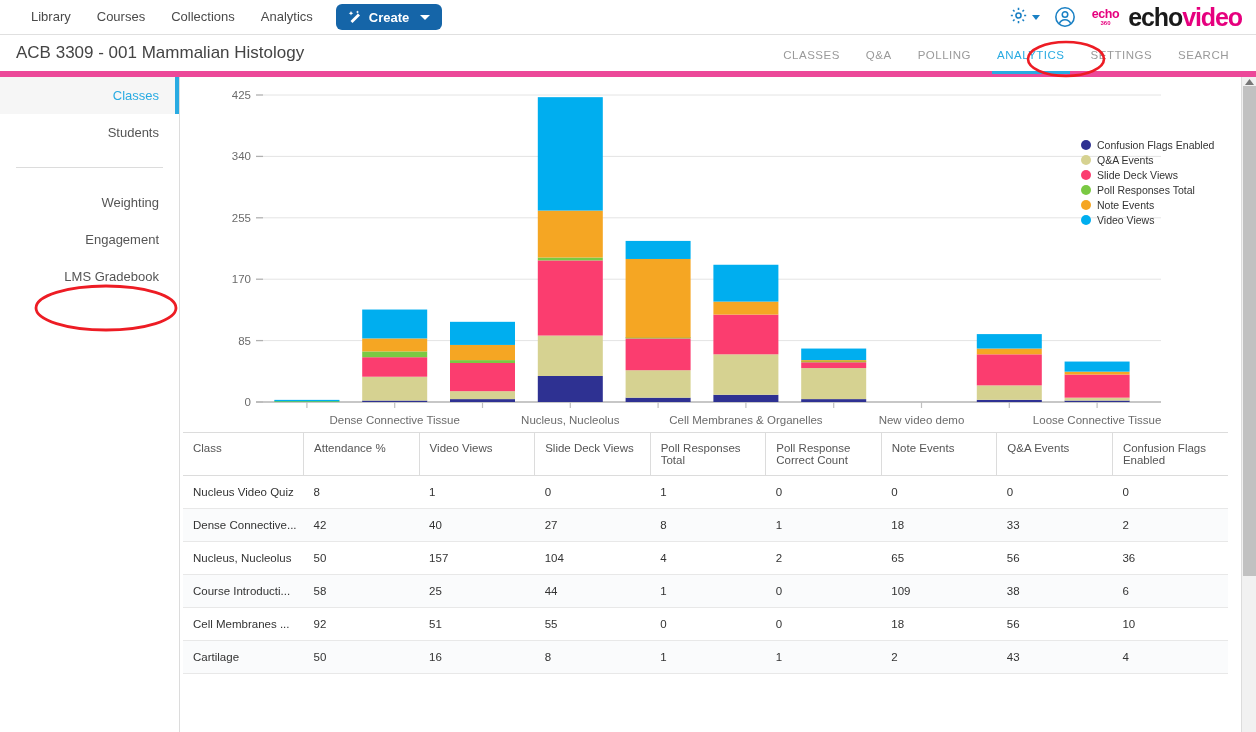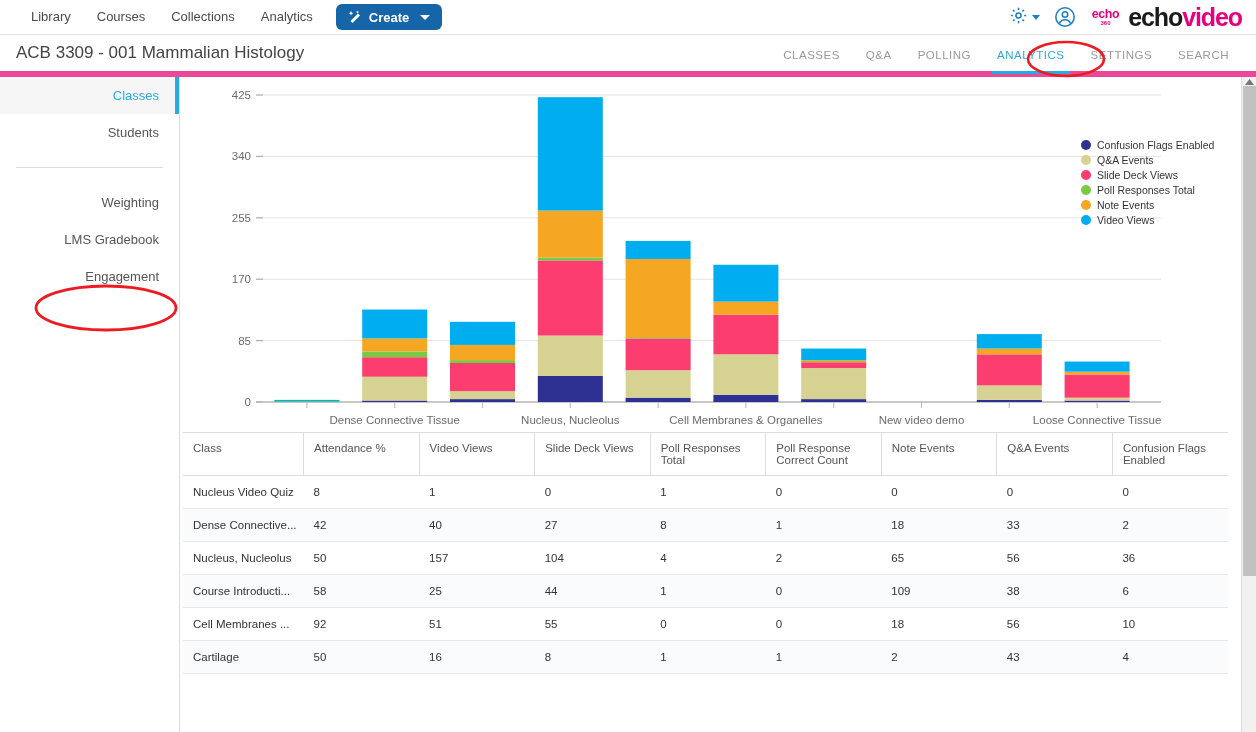--- a/index.html
+++ b/index.html
@@ -228,22 +228,22 @@
     <span class="section-tab">SETTINGS</span>
     <span class="section-tab">SEARCH</span>
   </div>
 </div>
 
 <div class="sidebar">
   <div class="side-item active">Classes</div>
   <div class="side-item">Students</div>
   <div class="side-divider"></div>
   <div class="side-item">Weighting</div>
+  <div class="side-item">Engagement</div>
   <div class="side-item">LMS Gradebook</div>
-  <div class="side-item">Engagement</div>
 </div>
 
 <div class="main">
 
   <div class="chart-area">
     <svg class="chart-svg" id="chart-svg" width="1060" height="355">
         <line x1="82" y1="325" x2="980" y2="325" stroke="#e4e4e4" stroke-width="1"></line>
         <line x1="75" y1="325" x2="82" y2="325" stroke="#b0b0b0" stroke-width="1.3"></line>
         <text x="70" y="329" text-anchor="end" font-size="11.5" fill="#6b6b6b" font-family="&quot;Liberation Sans&quot;, sans-serif">0</text>
         <line x1="82" y1="263.6" x2="980" y2="263.6" stroke="#e4e4e4" stroke-width="1"></line>

